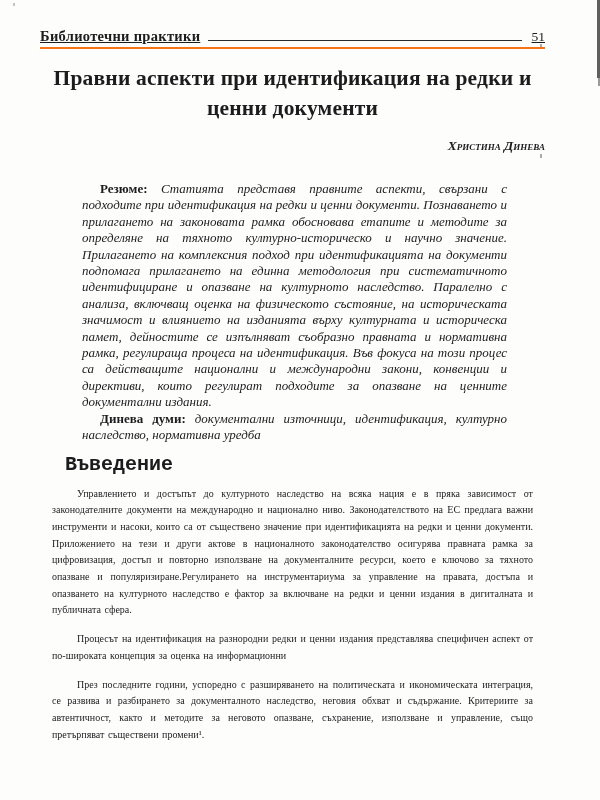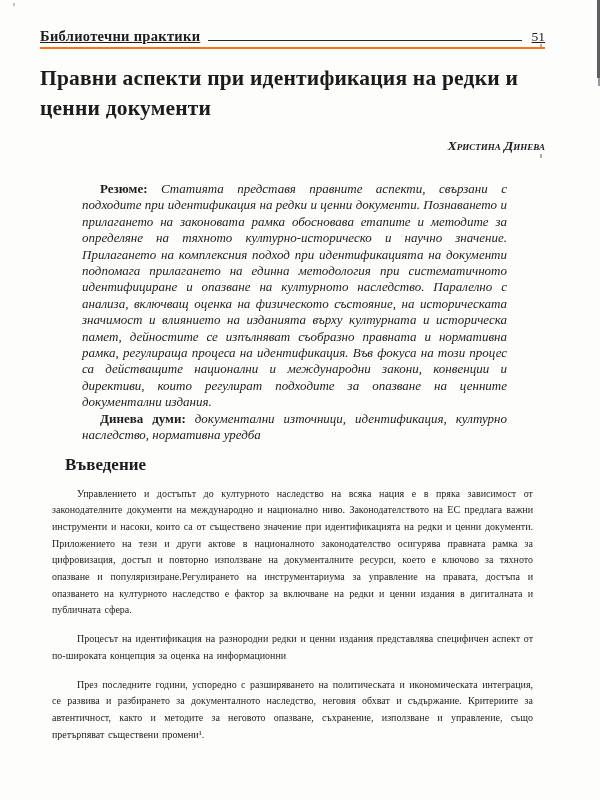--- a/index.html
+++ b/index.html
@@ -47,20 +47,21 @@
     white-space: nowrap;
   }
 
   
   .article-title {
     margin: 14px 0 0 0;
     font-size: 21.5px;
     font-weight: bold;
     line-height: 30px;
     letter-spacing: 0.2px;
+    text-align: center;
   }
 
   
   .byline {
     margin-top: 15px;
     text-align: right;
     font-weight: bold;
     font-style: italic;
     font-variant: small-caps;
     line-height: 16px;
@@ -82,23 +83,24 @@
   }
   .block-label {
     font-style: normal;
     font-weight: bold;
   }
 
   
   .section-heading {
     margin: 11px 0 0 0;
     padding-left: 25px;
-    font-size: 17px;
+    font-size: 20px;
     font-weight: bold;
     line-height: 19px;
+    font-family: Liberation Mono, monospace;
   }
   .body-paragraph {
     margin: 12px;
     text-align: justify;
     text-indent: 25px;
     font-size: 10px;
     line-height: 16.7px;
     word-spacing: 1px;
   }
 

